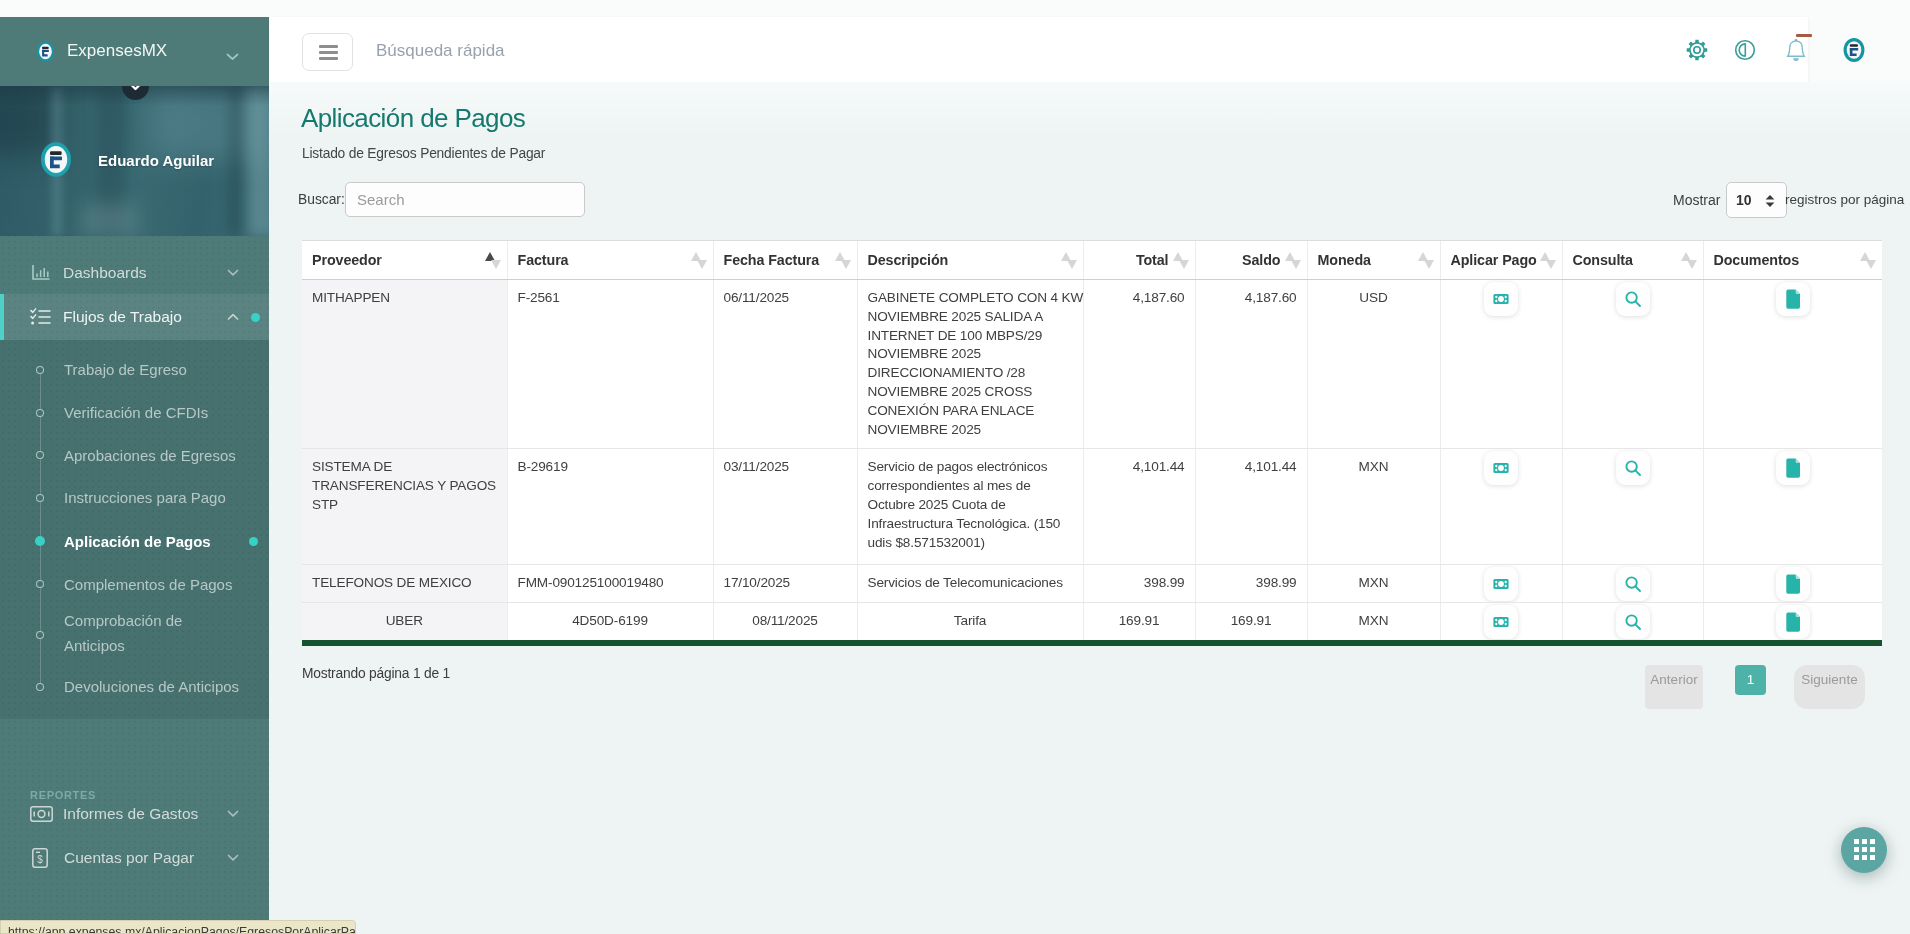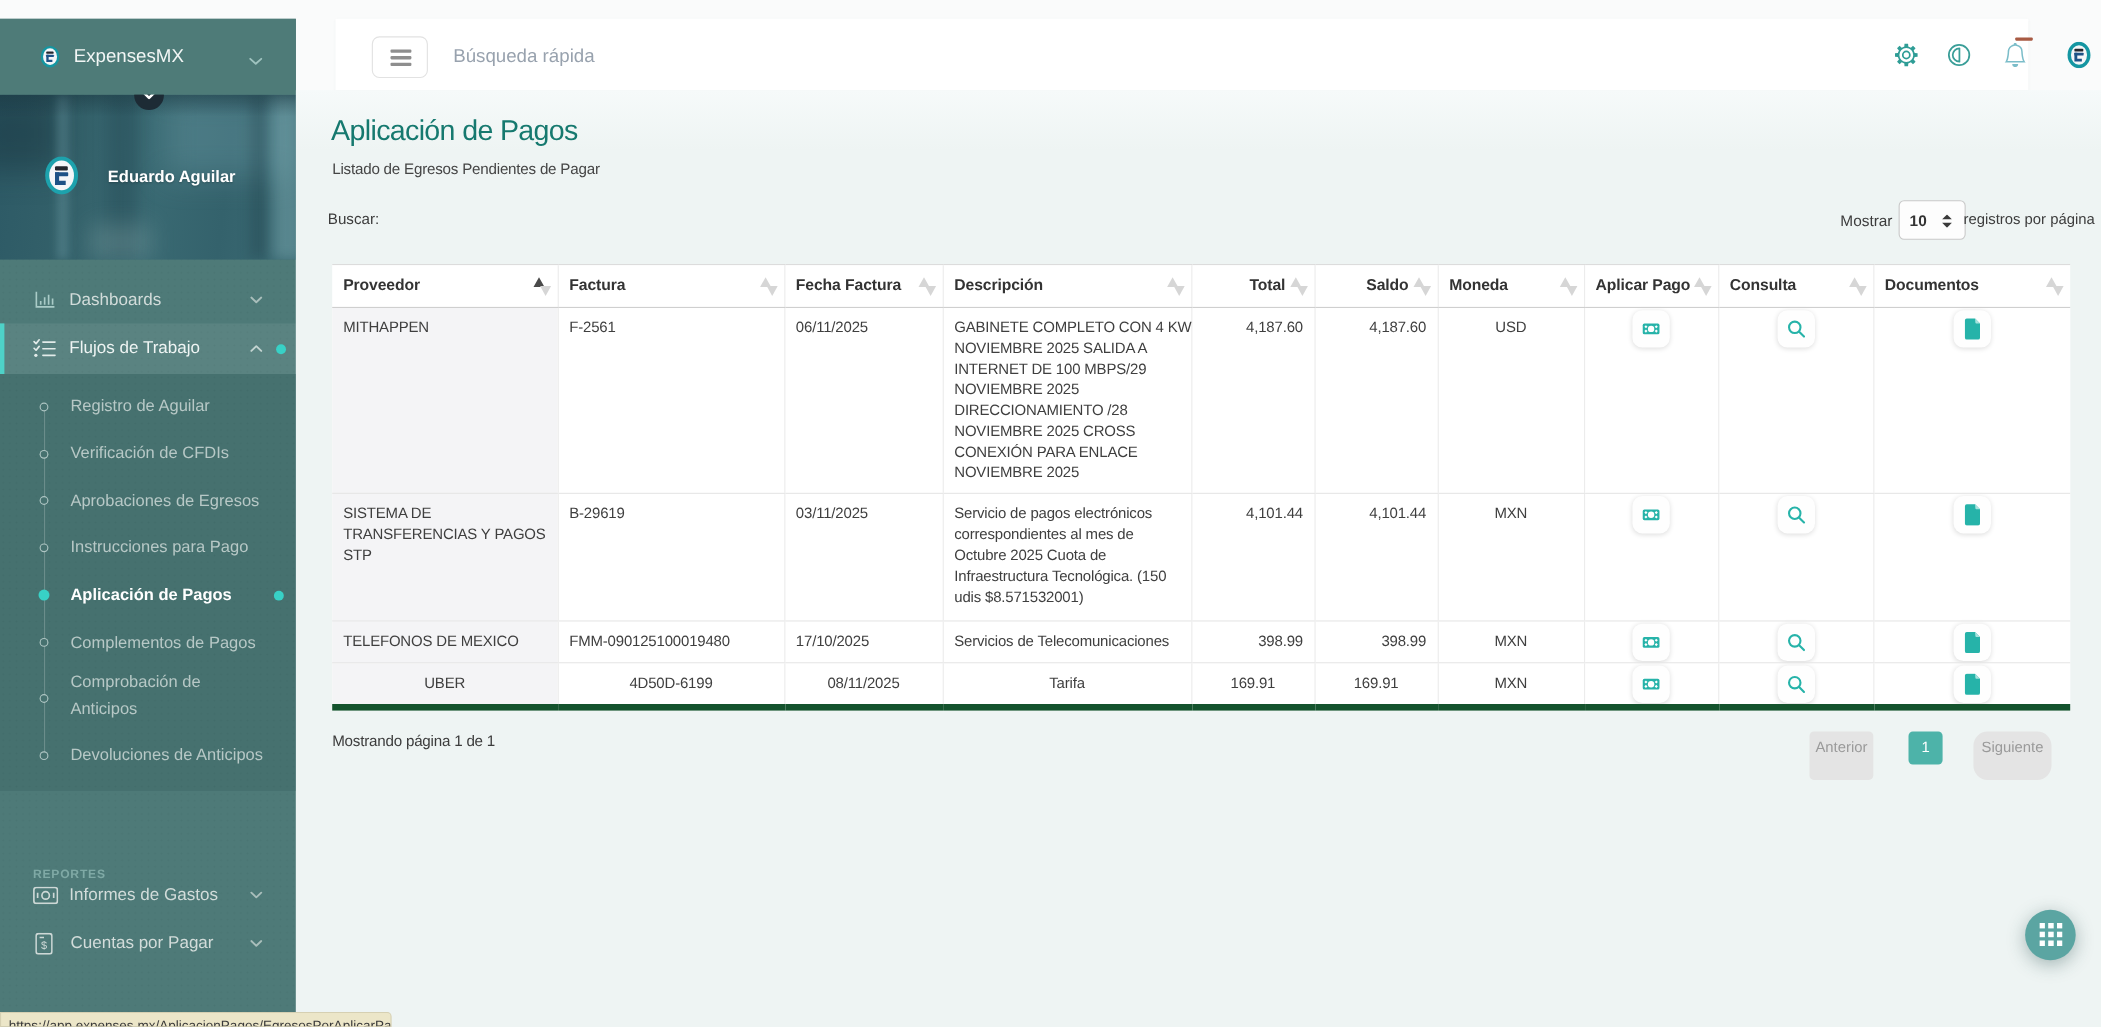--- a/index.html
+++ b/index.html
@@ -29,21 +29,21 @@
     background-image:radial-gradient(rgba(0,15,15,0.05) 0.7px, rgba(0,0,0,0) 1px); background-size:6px 6px; }
   .sub-line { position:absolute; left:40px; top:30px; width:1px; height:317px; background:rgba(255,255,255,0.20); }
   .bullet { position:absolute; left:36px; width:8px; height:8px; border-radius:50%; border:1px solid rgba(230,242,240,.65); background:#46716f; }
   .bullet.act { left:35px; width:10px; height:10px; border:none; background:#38d1c6; }
   .sub-label { position:absolute; left:64px; transform:translateY(-50%); font-size:15px; color:#b7c8c6; line-height:24.5px; }
   .sub-label.act { color:#ffffff; font-weight:bold; }
   .teal-dot { position:absolute; width:9px; height:9px; border-radius:50%; background:#38d1c6; }
   #reportes { position:absolute; left:30px; top:744px; color:#7fa9a5; font-size:11px; font-weight:bold; letter-spacing:0.7px;margin-top:28px; }
 
   
-  #topbar { position:absolute; left:269px; top:17px; width:1539px; height:65px; background:#ffffff; box-shadow:0 1px 3px rgba(60,80,80,0.08);margin-left:36px; }
+  #topbar { position:absolute; left:269px; top:17px; width:1539px; height:65px; background:#ffffff; box-shadow:0 1px 3px rgba(60,80,80,0.08); }
   #hamb { position:absolute; left:33px; top:16px; width:51px; height:38px; border:1px solid #e2e2e2; border-radius:7px; background:#fff; }
   .hbar { position:absolute; left:16px; width:19px; height:3px; background:#8e8e8e; border-radius:1px; }
   #qsearch { position:absolute; left:107px; top:24px; font-size:17px; color:#98a2ae; }
   .tico { position:absolute; top:39px; }
 
   
   #main { position:absolute; left:269px; top:82px; width:1641px; height:852px;
     background:linear-gradient(#f6fafa 0px, #eef4f3 55px, #eef4f3 100%); }
   #h1 { position:absolute; left:32px; top:21px; font-size:26px; color:#16796f; letter-spacing:-0.6px; }
   #subt { position:absolute; left:33px; top:64px; font-size:13.8px; color:#454545; letter-spacing:-0.2px; }
@@ -161,21 +161,21 @@
   <div class="mchev" style="top:296px">
       <svg width="12" height="8" viewBox="0 0 12 8">
         <polyline points="1.5,6 6,1.7 10.5,6" fill="none" stroke="#c3d4d1" stroke-width="1.7" stroke-linecap="round" stroke-linejoin="round"></polyline>
       </svg>
     </div>
   <div class="teal-dot" style="left:251px;top:296px"></div>
 
   <div id="submenu">
     <div class="sub-line"></div>
     <div class="bullet" style="top:26px"></div>
-      <div class="sub-label" style="top:30px">Registro de Aguilar</div>
+      <div class="sub-label" style="top:30px">Trabajo de Egreso</div>
     <div class="bullet" style="top:69px"></div>
       <div class="sub-label" style="top:73px">Verificación de CFDIs</div>
     <div class="bullet" style="top:111px"></div>
       <div class="sub-label" style="top:115.5px">Aprobaciones de Egresos</div>
     <div class="bullet" style="top:154px"></div>
       <div class="sub-label" style="top:158px">Instrucciones para Pago</div>
     <div class="bullet act" style="top:196px"></div>
       <div class="sub-label act" style="top:201.5px">Aplicación de Pagos</div>
     <div class="teal-dot" style="left:249px;top:197px"></div>
     <div class="bullet" style="top:240px"></div>
@@ -244,20 +244,23 @@
     <rect x="12" y="12" width="15.5" height="5" rx="1.5" fill="#23272e"></rect>
     <rect x="12" y="19" width="16" height="5" rx="1" fill="#1d5286"></rect>
     <path d="M12 19 h5 v15.5 h-5 z M12 29.5 h13 v5 h-13 z" fill="#1d5286"></path>
   </svg></div>
 </div>
 
 <div id="main">
   <div id="h1">Aplicación de Pagos</div>
   <div id="subt">Listado de Egresos Pendientes de Pagar</div>
   <div id="lbl-buscar">Buscar:</div>
+  <div id="inp-search">
+      <span>Search</span>
+    </div>
   <div id="mostrar">Mostrar</div>
   <div id="sel">
       <b>10</b>
     <svg width="10" height="12" viewBox="0 0 10 12" style="position:absolute;right:11px;top:12px">
       <polygon points="5,0 9.4,4.4 0.6,4.4" fill="#3a3a3a"></polygon>
       <polygon points="5,12 9.4,7.6 0.6,7.6" fill="#3a3a3a"></polygon>
     </svg>
   </div>
   <div id="registros">registros por página</div>
 

